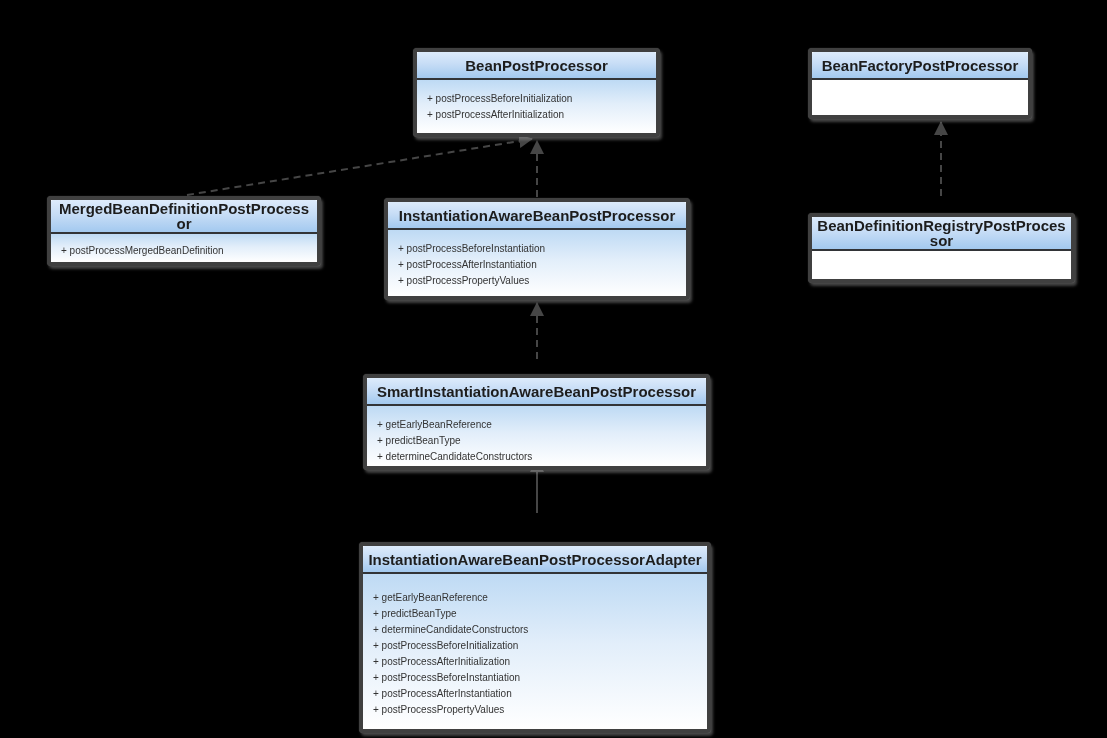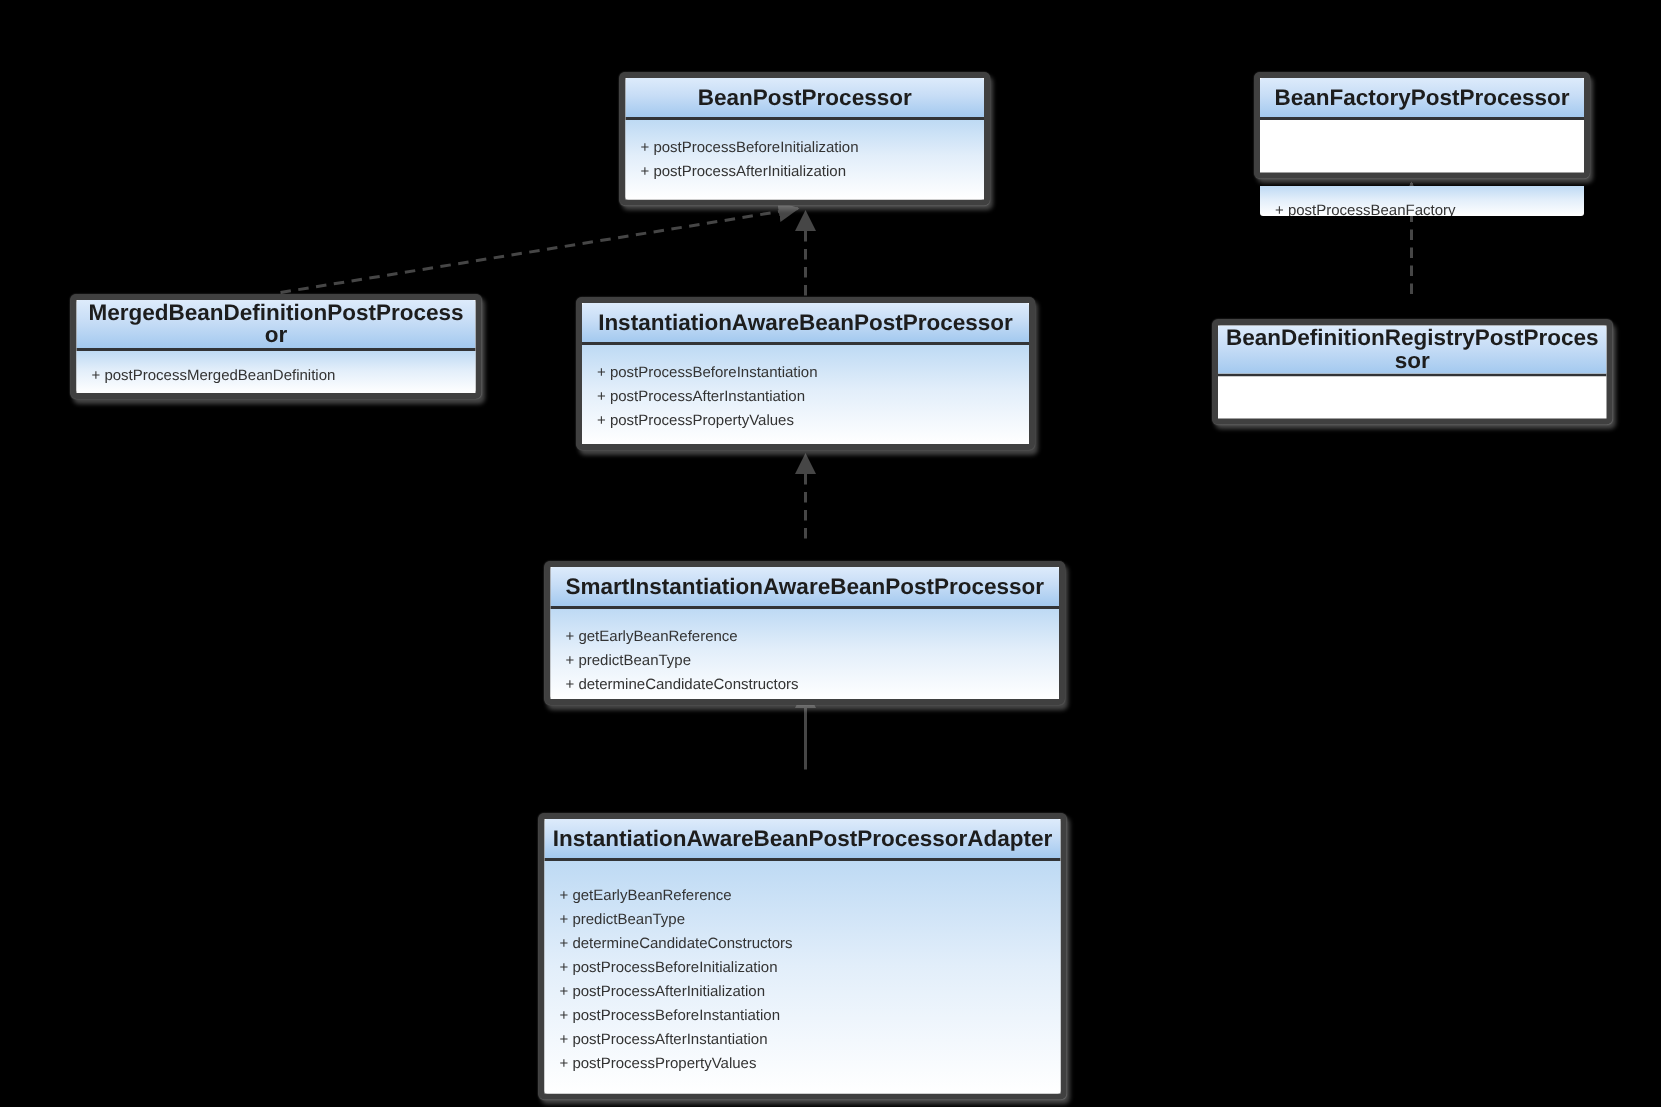--- a/index.html
+++ b/index.html
@@ -47,21 +47,21 @@
     line-height: 16px;
     color: #333333;
     background: linear-gradient(to bottom, #bedaf4 0%, #e2eefa 45%, #ffffff 100%);
     border-radius: 0 0 2px 2px;
     white-space: nowrap;
     overflow: hidden;
   }
 
   
   #c0 { left: 413px; top: 48px;  width: 247px; height: 89px; }
-  #c1 { left: 836px; top: 48px;  width: 224px; height: 71px; gap: 44px; }
+  #c1 { left: 808px; top: 48px;  width: 224px; height: 71px; }
   #c2 { left: 47px;  top: 196px; width: 274px; height: 70px; }
   #c3 { left: 384px; top: 198px; width: 306px; height: 102px; }
   #c4 { left: 808px; top: 213px; width: 267px; height: 70px; }
   #c5 { left: 363px; top: 374px; width: 347px; height: 96px; justify-content: space-between; }
   #c6 { left: 359px; top: 542px; width: 352px; height: 191px; }
   #c1 .uml-body, #c2 .uml-body, #c4 .uml-body { padding-top: 9px; }
   #c6 .uml-body { padding-top: 16px; }
 
   svg.arrows { position: absolute; left: 0; top: 0; }
 </style>
@@ -86,23 +86,20 @@
   <div class="uml-class" id="c0">
     <div class="uml-header">BeanPostProcessor</div>
     <div class="uml-body">
       <div>+ postProcessBeforeInitialization</div>
       <div>+ postProcessAfterInitialization</div>
     </div>
   </div>
 
   <div class="uml-class" id="c1">
     <div class="uml-header">BeanFactoryPostProcessor</div>
-    <div class="uml-body">
-      <div>+ postProcessBeanFactory</div>
-    </div>
   </div>
 
   <div class="uml-class" id="c2">
     <div class="uml-header">MergedBeanDefinitionPostProcessor</div>
     <div class="uml-body">
       <div>+ postProcessMergedBeanDefinition</div>
     </div>
   </div>
 
   <div class="uml-class" id="c3">

